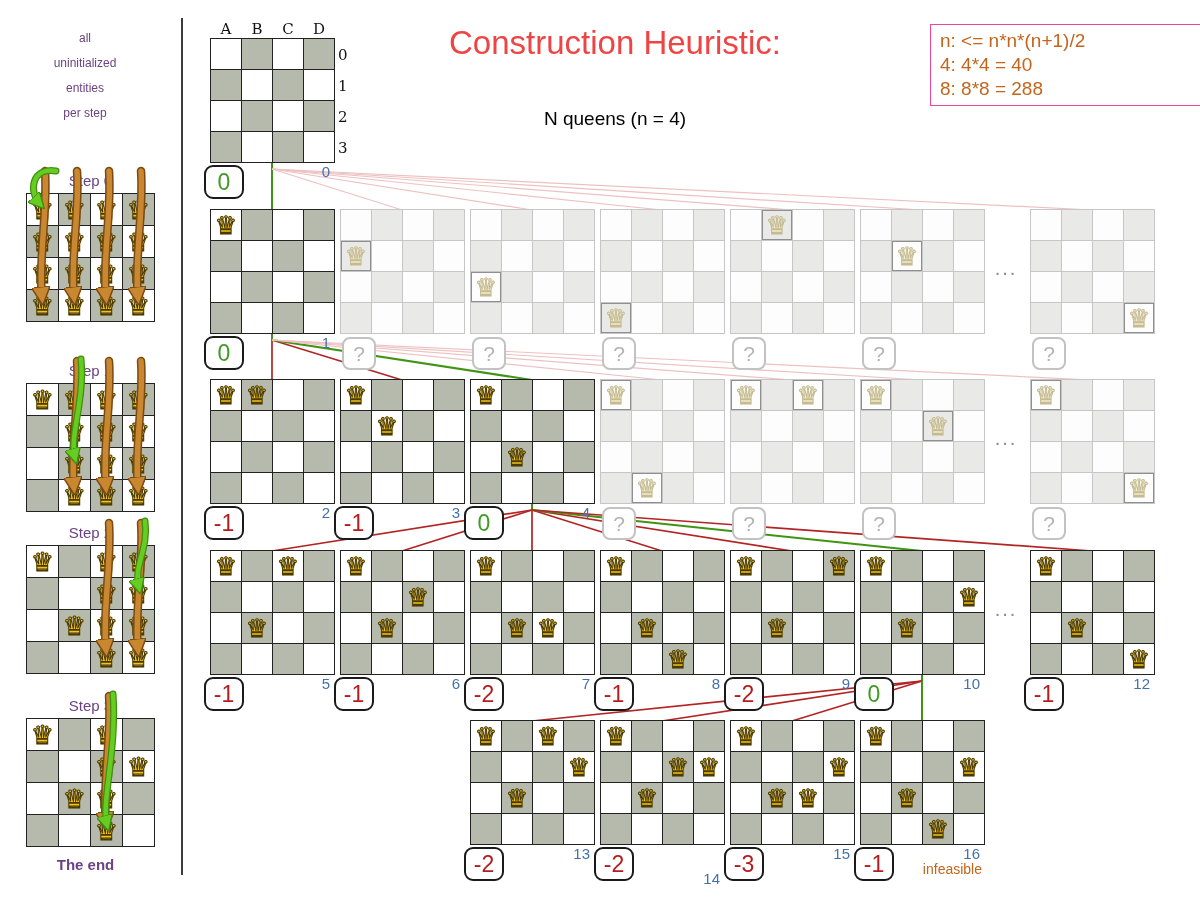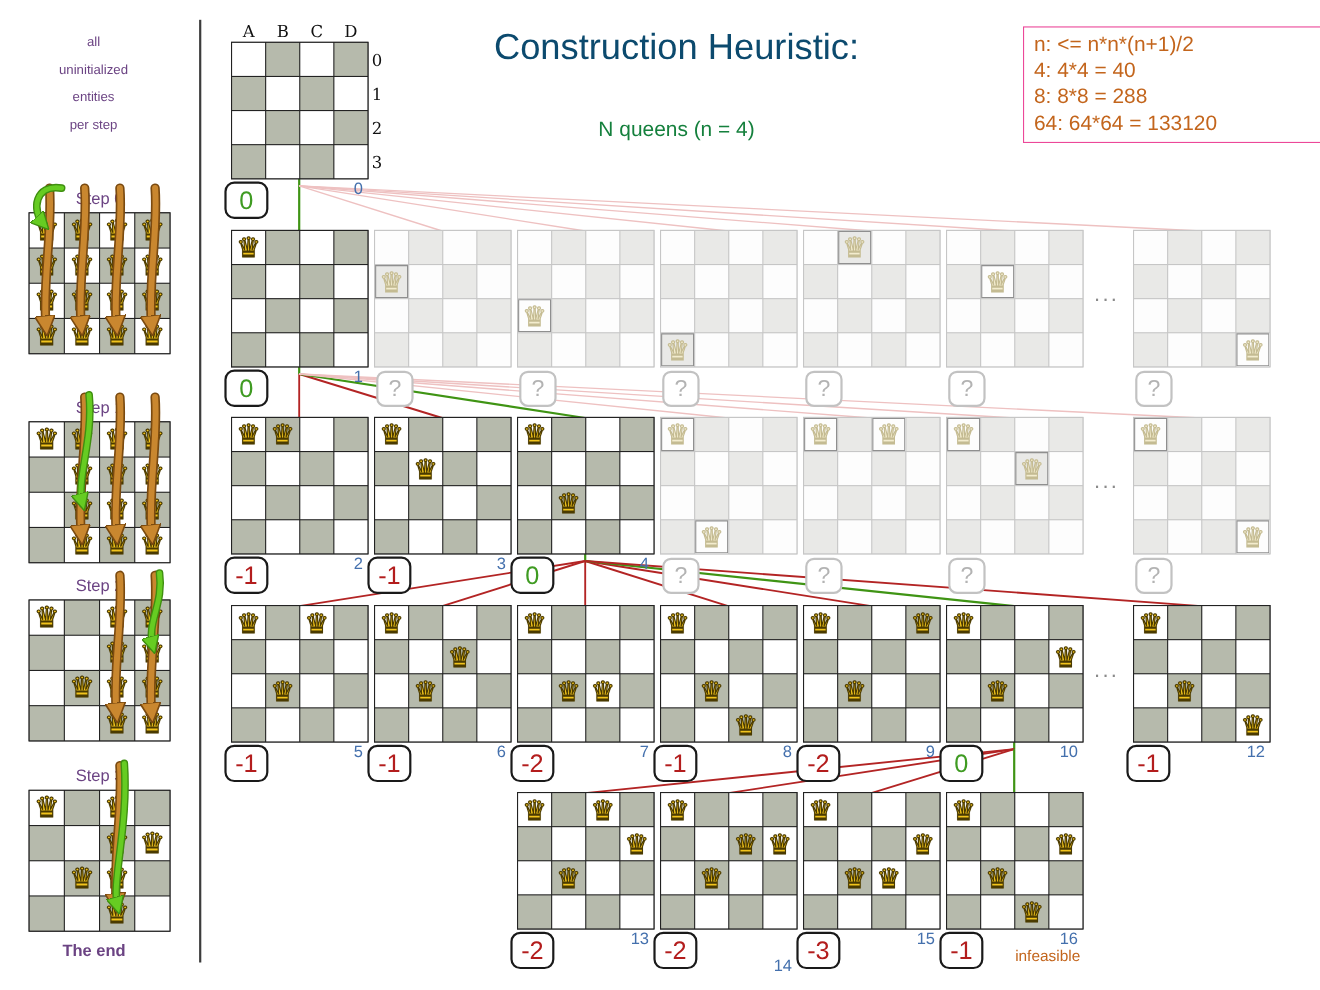--- a/index.html
+++ b/index.html
@@ -8,22 +8,22 @@
 
   
   #caption{position:absolute;left:5px;top:26px;width:160px;text-align:center;
            font-size:12px;line-height:25px;color:#6b4383;}
   .step-label{position:absolute;width:129px;text-align:center;font-size:15px;color:#6b4383;}
   #end-label{position:absolute;left:13px;top:856px;width:145px;text-align:center;
              font-size:15px;color:#6b4383;font-weight:bold;}
   #divider{position:absolute;left:181px;top:18px;width:2px;height:857px;background:#3c3c3c;}
 
   
-  .title-line{position:absolute;left:405px;width:420px;text-align:center;font-size:33px;color:#0c4a6e;}
-  #subtitle{position:absolute;left:405px;width:420px;text-align:center;font-size:19px;top:108px;color:#15803d;}
+  .title-line{position:absolute;left:405px;width:420px;text-align:center;font-size:33px;color:#ef4444;}
+  #subtitle{position:absolute;left:405px;width:420px;text-align:center;font-size:19px;top:108px;color:#000000;}
 
   
   #info-box{position:absolute;left:918px;top:24px;width:252px;border:1px solid #ec4899;
             padding:4px 9px;color:#c3651c;font-size:19px;line-height:24px;background:#fff;margin-left:12px;}
   #info-box .indent{padding-left:46px;}
 
   
   .board{position:absolute;display:grid;grid-template-columns:repeat(4,30px);
          grid-template-rows:repeat(4,30px);gap:1px;background:#222;border:1px solid #222;}
   .board .cell{background:#fff;display:flex;align-items:center;justify-content:center;overflow:hidden;}
@@ -115,21 +115,20 @@
 
   <div id="divider"></div>
 
   <div class="title-line" style="top:24px;">Construction Heuristic:</div>
   <div id="subtitle">N queens (n = 4)</div>
 
   <div id="info-box">
     <div>n: &lt;= n*n*(n+1)/2</div>
     <div>4: 4*4 = 40</div>
     <div>8: 8*8 = 288</div>
-    <div>64: 64*64 = 133120</div>
   </div>
 
   <div id="generated">
       <div class="step-label" style="left: 26px; top: 172px;">Step 0</div>
       <div class="board mini" style="left: 26px; top: 193px;">
         <div class="cell">
           <span class="queen">♛</span>
         </div>
         <div class="cell dark">
           <span class="queen">♛</span>

